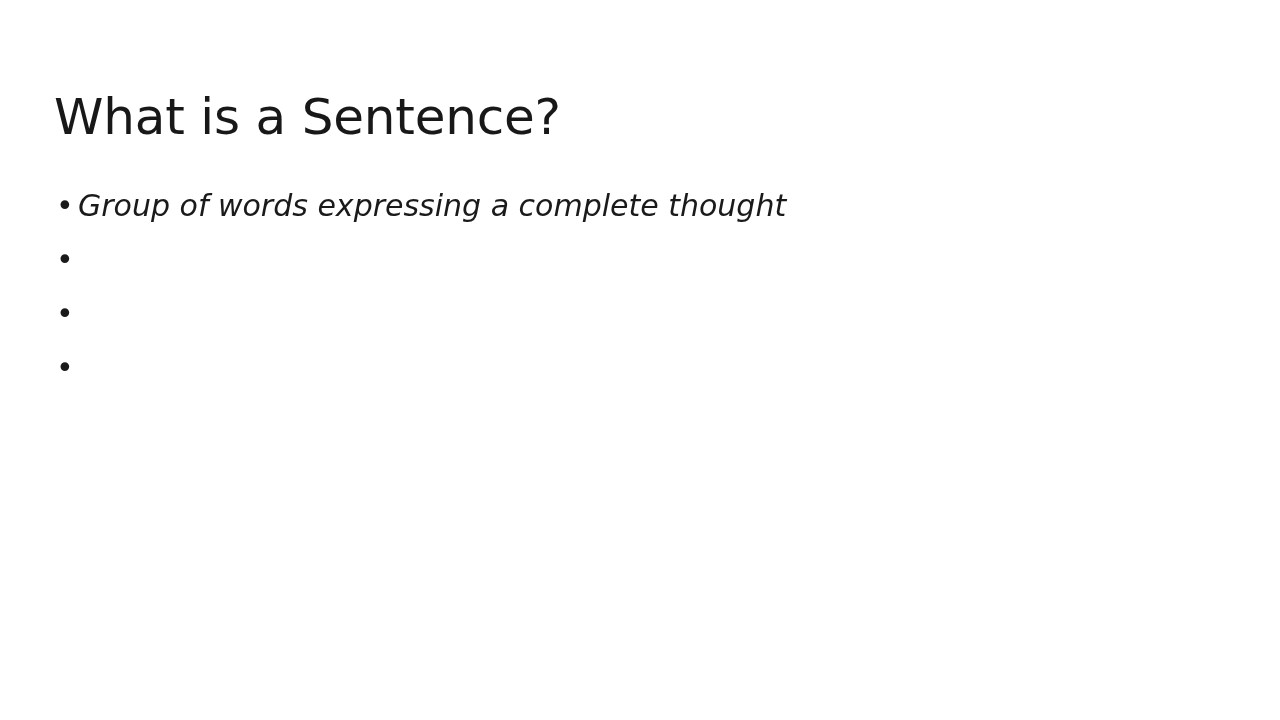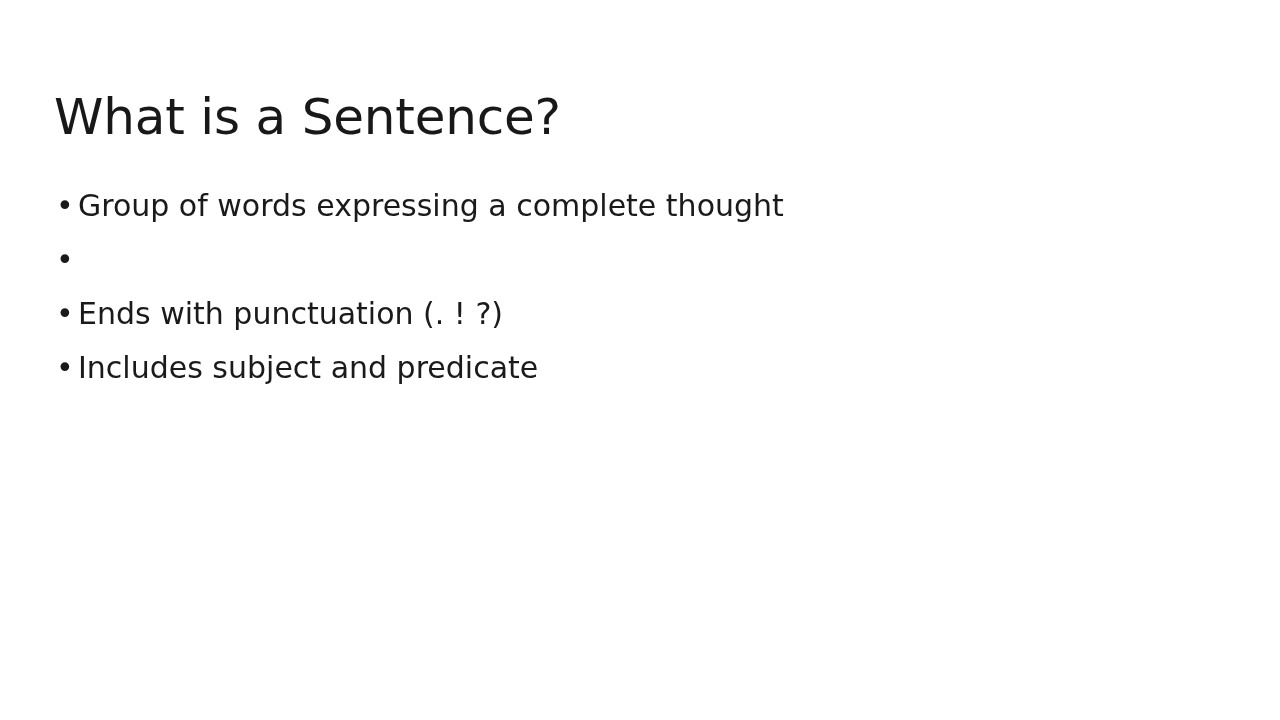--- a/index.html
+++ b/index.html
@@ -61,20 +61,21 @@
     flex: 0 0 auto;
     width: 22px;
     font-size: 30px;
     line-height: 40px;
     color: #1a1a1a;
     text-align: left;
   }
 
   .bullet-text {
     flex: 0 1 auto;
+    font-style: italic;
   }
 </style>
 </head>
 <body>
 
 <div class="slide">
 
   <h1 class="slide-title">What is a Sentence?</h1>
 
   <ul class="body-list">
@@ -83,23 +84,21 @@
       <span class="bullet-mark">•</span>
       <span class="bullet-text">Group of words expressing a complete thought</span>
     </li>
 
     <li class="body-item">
       <span class="bullet-mark">•</span>
     </li>
 
     <li class="body-item">
       <span class="bullet-mark">•</span>
-      <span class="bullet-text">Ends with punctuation (. ! ?)</span>
     </li>
 
     <li class="body-item">
       <span class="bullet-mark">•</span>
-      <span class="bullet-text">Includes subject and predicate</span>
     </li>
 
   </ul>
 
 </div>
 
 </body></html>

